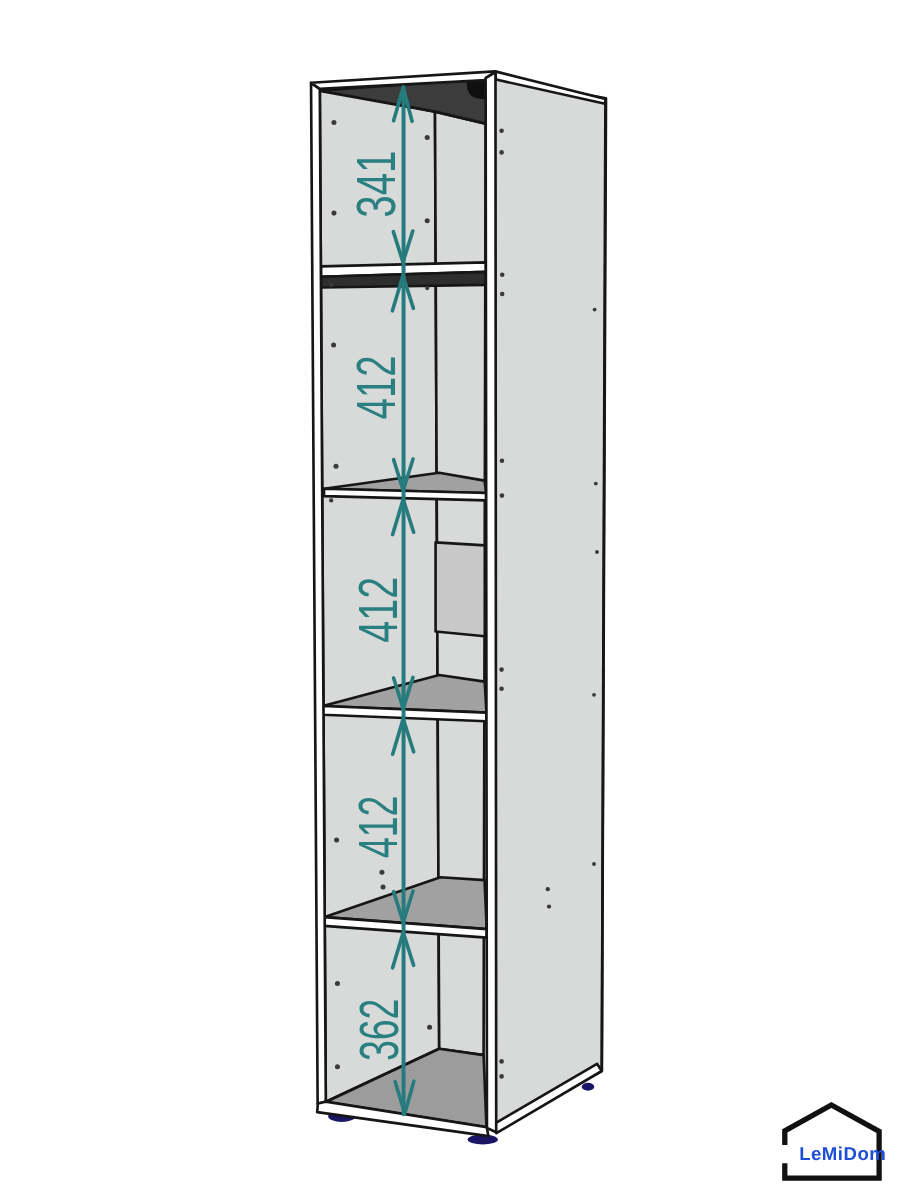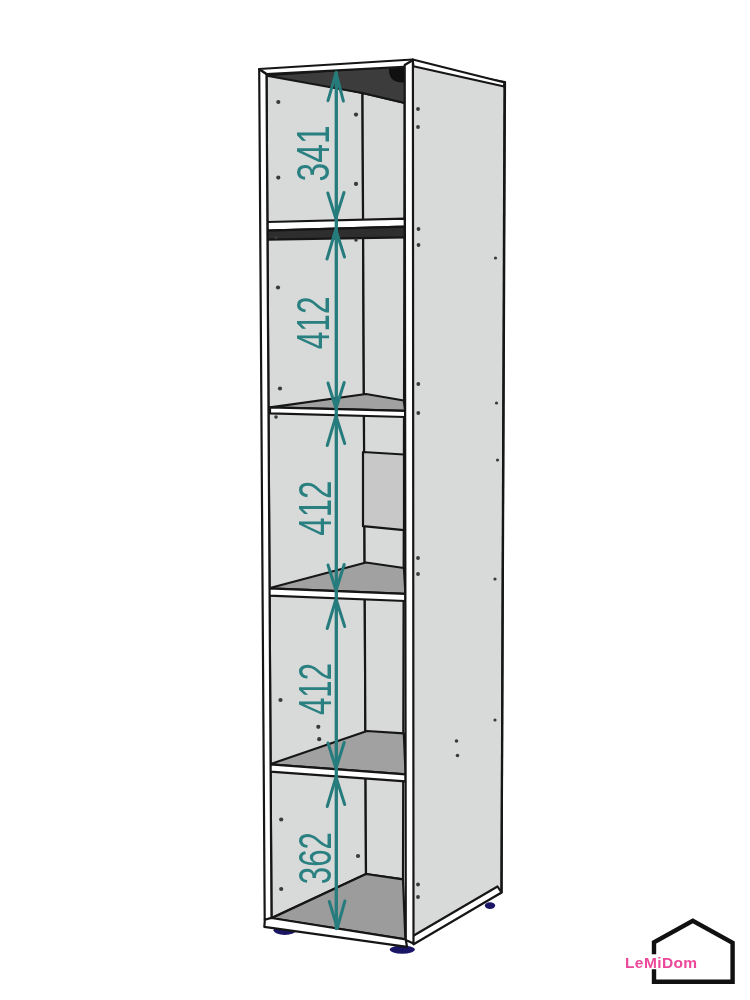--- a/index.html
+++ b/index.html
@@ -124,14 +124,14 @@
     <text x="314.8" y="508.2" transform="rotate(-90 314.8 508.2)" textLength="55" lengthAdjust="spacingAndGlyphs" dominant-baseline="central">412</text>
     <text x="314.5" y="689" transform="rotate(-90 314.5 689)" textLength="52" lengthAdjust="spacingAndGlyphs" dominant-baseline="central">412</text>
     <text x="315.4" y="858.2" transform="rotate(-90 315.4 858.2)" textLength="52" lengthAdjust="spacingAndGlyphs" dominant-baseline="central">362</text>
   </g>
 
   <g stroke="#111111" stroke-width="4.4" fill="none" stroke-linecap="square">
     <polyline points="654,952 654,942.4 692.8,920.8 732.6,942.8 732.6,981.8 654,981.8 654,971.5"></polyline>
   </g>
 
 </svg>
-<div style="position:absolute;left:625px;top:955.2px;width:80px;font-family:'Liberation Sans',sans-serif;font-size:15.5px;font-weight:bold;color:#ec4899;letter-spacing:0.4px;transform:translateZ(0);line-height:15px;">LeMiDom</div>
+<div style="position:absolute;left:666px;top:955.2px;width:80px;font-family:'Liberation Sans',sans-serif;font-size:15.5px;font-weight:bold;color:#1d4ed8;letter-spacing:0.4px;transform:translateZ(0);line-height:15px;">LeMiDom</div>
 </div>
 
 </body></html>

